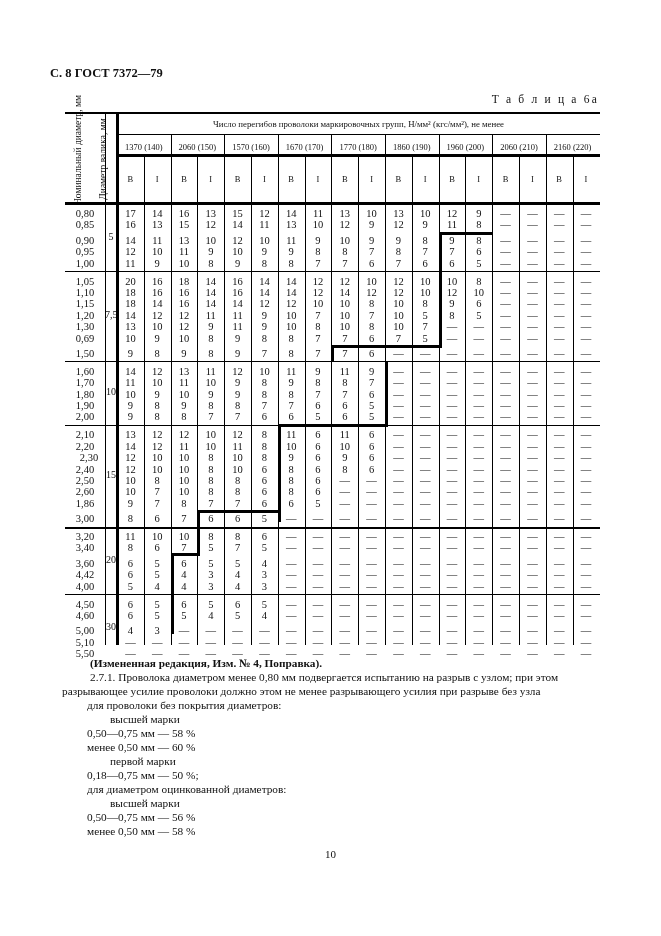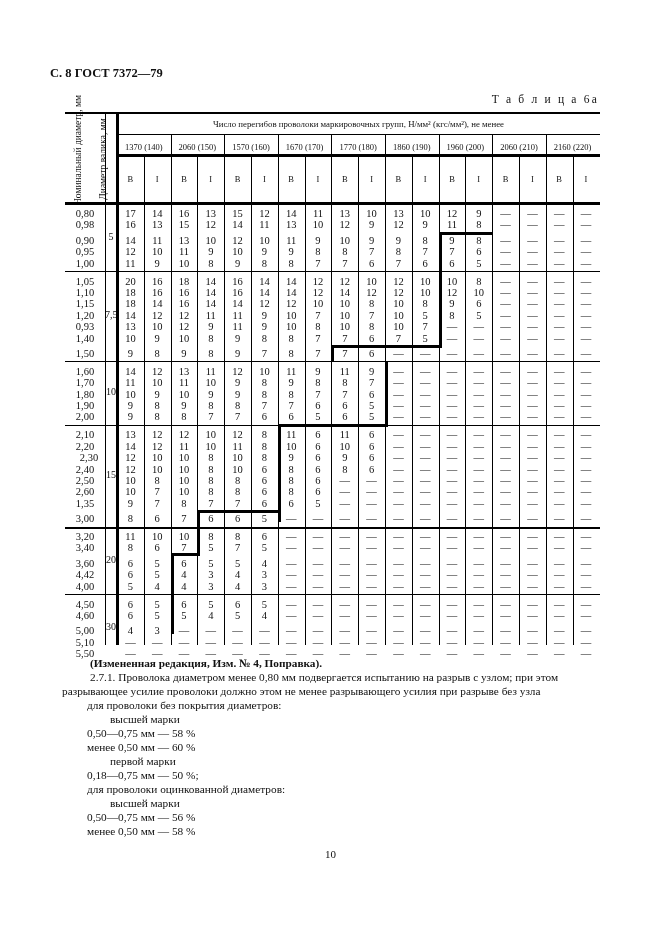--- a/index.html
+++ b/index.html
@@ -68,21 +68,21 @@
       <div class="cell" style="left: 266.4px; width: 26.8px; top: 96px;">13</div>
       <div class="cell" style="left: 293.2px; width: 26.8px; top: 96px;">10</div>
       <div class="cell" style="left: 320px; width: 26.8px; top: 96px;">13</div>
       <div class="cell" style="left: 346.8px; width: 26.8px; top: 96px;">10</div>
       <div class="cell" style="left: 373.6px; width: 26.8px; top: 96px;">12</div>
       <div class="cell" style="left: 400.4px; width: 26.8px; top: 96px;">9</div>
       <div class="cell" style="left: 427.2px; width: 26.8px; top: 96px;">—</div>
       <div class="cell" style="left: 454px; width: 26.8px; top: 96px;">—</div>
       <div class="cell" style="left: 480.8px; width: 26.8px; top: 96px;">—</div>
       <div class="cell" style="left: 507.6px; width: 26.8px; top: 96px;">—</div>
-      <div class="cell" style="left: 0px; width: 40px; top: 107.4px;">0,98</div>
+      <div class="cell" style="left: 0px; width: 40px; top: 107.4px;">0,85</div>
       <div class="cell" style="left: 52px; width: 26.8px; top: 107.4px;">16</div>
       <div class="cell" style="left: 78.8px; width: 26.8px; top: 107.4px;">13</div>
       <div class="cell" style="left: 105.6px; width: 26.8px; top: 107.4px;">15</div>
       <div class="cell" style="left: 132.4px; width: 26.8px; top: 107.4px;">12</div>
       <div class="cell" style="left: 159.2px; width: 26.8px; top: 107.4px;">14</div>
       <div class="cell" style="left: 186px; width: 26.8px; top: 107.4px;">11</div>
       <div class="cell" style="left: 212.8px; width: 26.8px; top: 107.4px;">13</div>
       <div class="cell" style="left: 239.6px; width: 26.8px; top: 107.4px;">10</div>
       <div class="cell" style="left: 266.4px; width: 26.8px; top: 107.4px;">12</div>
       <div class="cell" style="left: 293.2px; width: 26.8px; top: 107.4px;">9</div>
@@ -221,40 +221,40 @@
       <div class="cell" style="left: 266.4px; width: 26.8px; top: 197.7px;">10</div>
       <div class="cell" style="left: 293.2px; width: 26.8px; top: 197.7px;">7</div>
       <div class="cell" style="left: 320px; width: 26.8px; top: 197.7px;">10</div>
       <div class="cell" style="left: 346.8px; width: 26.8px; top: 197.7px;">5</div>
       <div class="cell" style="left: 373.6px; width: 26.8px; top: 197.7px;">8</div>
       <div class="cell" style="left: 400.4px; width: 26.8px; top: 197.7px;">5</div>
       <div class="cell" style="left: 427.2px; width: 26.8px; top: 197.7px;">—</div>
       <div class="cell" style="left: 454px; width: 26.8px; top: 197.7px;">—</div>
       <div class="cell" style="left: 480.8px; width: 26.8px; top: 197.7px;">—</div>
       <div class="cell" style="left: 507.6px; width: 26.8px; top: 197.7px;">—</div>
-      <div class="cell" style="left: 0px; width: 40px; top: 209.1px;">0,93</div>
+      <div class="cell" style="left: 0px; width: 40px; top: 209.1px;">1,30</div>
       <div class="cell" style="left: 52px; width: 26.8px; top: 209.1px;">13</div>
       <div class="cell" style="left: 78.8px; width: 26.8px; top: 209.1px;">10</div>
       <div class="cell" style="left: 105.6px; width: 26.8px; top: 209.1px;">12</div>
       <div class="cell" style="left: 132.4px; width: 26.8px; top: 209.1px;">9</div>
       <div class="cell" style="left: 159.2px; width: 26.8px; top: 209.1px;">11</div>
       <div class="cell" style="left: 186px; width: 26.8px; top: 209.1px;">9</div>
       <div class="cell" style="left: 212.8px; width: 26.8px; top: 209.1px;">10</div>
       <div class="cell" style="left: 239.6px; width: 26.8px; top: 209.1px;">8</div>
       <div class="cell" style="left: 266.4px; width: 26.8px; top: 209.1px;">10</div>
       <div class="cell" style="left: 293.2px; width: 26.8px; top: 209.1px;">8</div>
       <div class="cell" style="left: 320px; width: 26.8px; top: 209.1px;">10</div>
       <div class="cell" style="left: 346.8px; width: 26.8px; top: 209.1px;">7</div>
       <div class="cell" style="left: 373.6px; width: 26.8px; top: 209.1px;">—</div>
       <div class="cell" style="left: 400.4px; width: 26.8px; top: 209.1px;">—</div>
       <div class="cell" style="left: 427.2px; width: 26.8px; top: 209.1px;">—</div>
       <div class="cell" style="left: 454px; width: 26.8px; top: 209.1px;">—</div>
       <div class="cell" style="left: 480.8px; width: 26.8px; top: 209.1px;">—</div>
       <div class="cell" style="left: 507.6px; width: 26.8px; top: 209.1px;">—</div>
-      <div class="cell" style="left: 0px; width: 40px; top: 220.5px;">1,40</div>
+      <div class="cell" style="left: 0px; width: 40px; top: 220.5px;">0,69</div>
       <div class="cell" style="left: 52px; width: 26.8px; top: 220.5px;">10</div>
       <div class="cell" style="left: 78.8px; width: 26.8px; top: 220.5px;">9</div>
       <div class="cell" style="left: 105.6px; width: 26.8px; top: 220.5px;">10</div>
       <div class="cell" style="left: 132.4px; width: 26.8px; top: 220.5px;">8</div>
       <div class="cell" style="left: 159.2px; width: 26.8px; top: 220.5px;">9</div>
       <div class="cell" style="left: 186px; width: 26.8px; top: 220.5px;">8</div>
       <div class="cell" style="left: 212.8px; width: 26.8px; top: 220.5px;">8</div>
       <div class="cell" style="left: 239.6px; width: 26.8px; top: 220.5px;">7</div>
       <div class="cell" style="left: 266.4px; width: 26.8px; top: 220.5px;">7</div>
       <div class="cell" style="left: 293.2px; width: 26.8px; top: 220.5px;">6</div>
@@ -489,21 +489,21 @@
       <div class="cell" style="left: 266.4px; width: 26.8px; top: 374.3px;">—</div>
       <div class="cell" style="left: 293.2px; width: 26.8px; top: 374.3px;">—</div>
       <div class="cell" style="left: 320px; width: 26.8px; top: 374.3px;">—</div>
       <div class="cell" style="left: 346.8px; width: 26.8px; top: 374.3px;">—</div>
       <div class="cell" style="left: 373.6px; width: 26.8px; top: 374.3px;">—</div>
       <div class="cell" style="left: 400.4px; width: 26.8px; top: 374.3px;">—</div>
       <div class="cell" style="left: 427.2px; width: 26.8px; top: 374.3px;">—</div>
       <div class="cell" style="left: 454px; width: 26.8px; top: 374.3px;">—</div>
       <div class="cell" style="left: 480.8px; width: 26.8px; top: 374.3px;">—</div>
       <div class="cell" style="left: 507.6px; width: 26.8px; top: 374.3px;">—</div>
-      <div class="cell" style="left: 0px; width: 40px; top: 385.7px;">1,35</div>
+      <div class="cell" style="left: 0px; width: 40px; top: 385.7px;">1,86</div>
       <div class="cell" style="left: 52px; width: 26.8px; top: 385.7px;">9</div>
       <div class="cell" style="left: 78.8px; width: 26.8px; top: 385.7px;">7</div>
       <div class="cell" style="left: 105.6px; width: 26.8px; top: 385.7px;">8</div>
       <div class="cell" style="left: 132.4px; width: 26.8px; top: 385.7px;">7</div>
       <div class="cell" style="left: 159.2px; width: 26.8px; top: 385.7px;">7</div>
       <div class="cell" style="left: 186px; width: 26.8px; top: 385.7px;">6</div>
       <div class="cell" style="left: 212.8px; width: 26.8px; top: 385.7px;">6</div>
       <div class="cell" style="left: 239.6px; width: 26.8px; top: 385.7px;">5</div>
       <div class="cell" style="left: 266.4px; width: 26.8px; top: 385.7px;">—</div>
       <div class="cell" style="left: 293.2px; width: 26.8px; top: 385.7px;">—</div>
@@ -775,19 +775,19 @@
 <div>
   <div class="para" style="left:90px; top:657px; font-weight:bold;">(Измененная редакция, Изм. № 4, Поправка).</div>
   <div class="para" style="left:90px; top:671px;">2.7.1. Проволока диаметром менее 0,80 мм подвергается испытанию на разрыв с узлом; при этом</div>
   <div class="para" style="left:62px; top:685px;">разрывающее усилие проволоки должно этом не менее разрывающего усилия при разрыве без узла</div>
   <div class="para" style="left:87px; top:699px;">для проволоки без покрытия диаметров:</div>
   <div class="para" style="left:110px; top:713px;">высшей марки</div>
   <div class="para" style="left:87px; top:727px;">0,50—0,75 мм — 58 %</div>
   <div class="para" style="left:87px; top:741px;">менее 0,50 мм — 60 %</div>
   <div class="para" style="left:110px; top:755px;">первой марки</div>
   <div class="para" style="left:87px; top:769px;">0,18—0,75 мм — 50 %;</div>
-  <div class="para" style="left:87px; top:783px;">для проволоки оцинкованной диаметров:</div>
+  <div class="para" style="left:87px; top:783px;">для диаметром оцинкованной диаметров:</div>
   <div class="para" style="left:110px; top:797px;">высшей марки</div>
   <div class="para" style="left:87px; top:811px;">0,50—0,75 мм — 56 %</div>
   <div class="para" style="left:87px; top:825px;">менее 0,50 мм — 58 %</div>
 </div>
 
 <div class="pg">10</div>
 
 </body></html>

